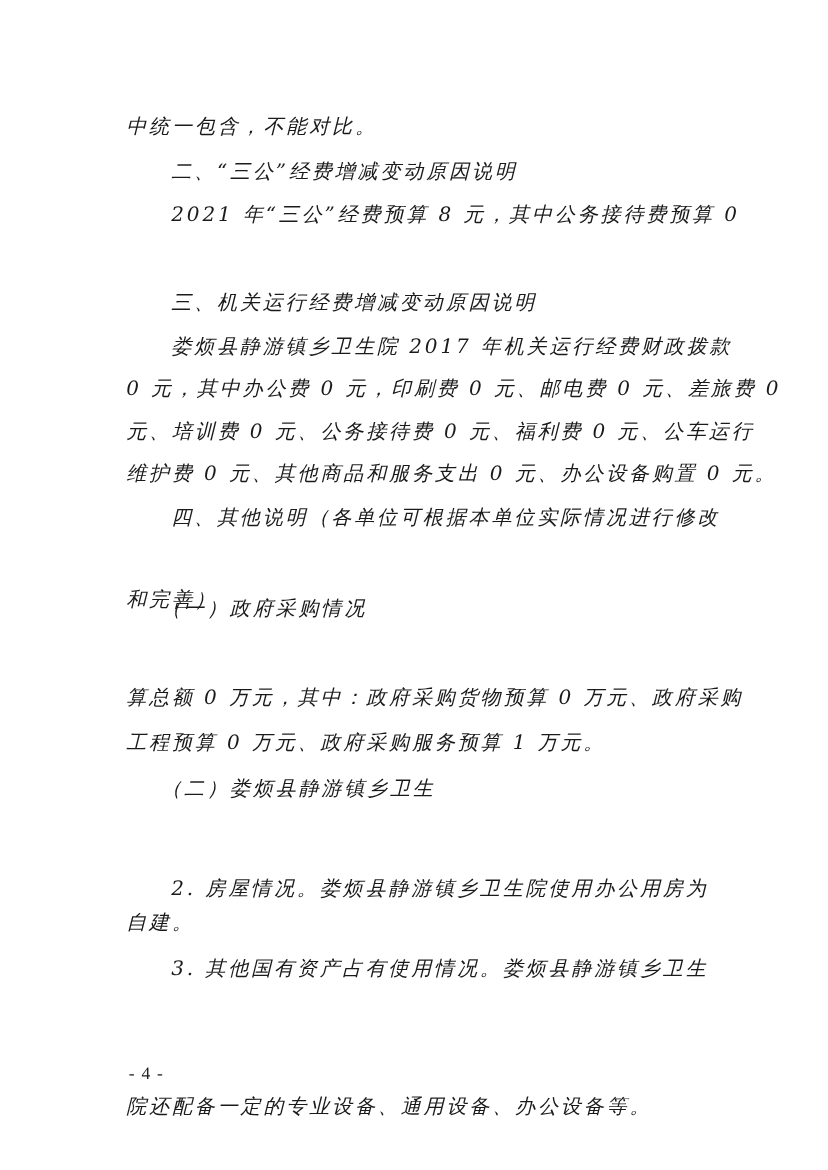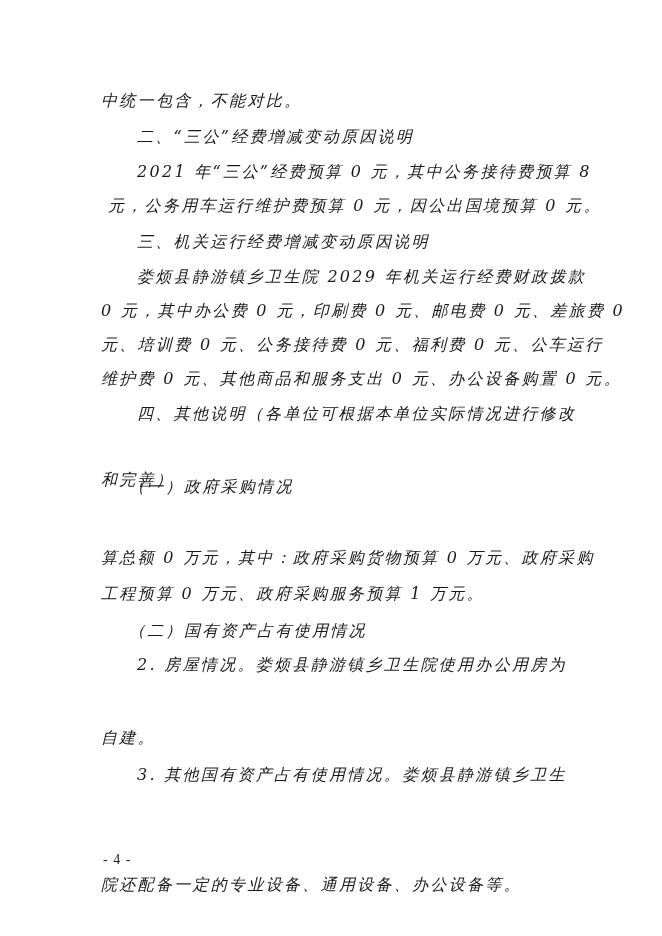--- a/index.html
+++ b/index.html
@@ -49,39 +49,38 @@
   </style>
 </head>
 <body>
 
 <div class="page">
 
   <div class="line short" style="top:90px;">中统一包含，不能对比。</div>
 
   <div class="line indent short" style="top:126px;">二、“三公”经费增减变动原因说明</div>
 
-  <div class="line indent" style="top:161px;">2021 年“三公”经费预算 0 元，其中公务接待费预算 8</div>
-  <div class="line" style="top:195px; left:108px; width:455px;">元，公务用车运行维护费预算 0 元，因公出国境预算 0 元。</div>
+  <div class="line indent" style="top:161px;">2021 年“三公”经费预算 8 元，其中公务接待费预算 0</div>
 
   <div class="line indent short" style="top:231px;">三、机关运行经费增减变动原因说明</div>
 
-  <div class="line indent" style="top:266px;">娄烦县静游镇乡卫生院 2029 年机关运行经费财政拨款</div>
+  <div class="line indent" style="top:266px;">娄烦县静游镇乡卫生院 2017 年机关运行经费财政拨款</div>
   <div class="line" style="top:300px;">0 元，其中办公费 0 元，印刷费 0 元、邮电费 0 元、差旅费 0</div>
   <div class="line" style="top:334px;">元、培训费 0 元、公务接待费 0 元、福利费 0 元、公车运行</div>
   <div class="line" style="top:368px;">维护费 0 元、其他商品和服务支出 0 元、办公设备购置 0 元。</div>
 
   <div class="line indent" style="top:403px;">四、其他说明（各单位可根据本单位实际情况进行修改</div>
   <div class="line short" style="top:439px;margin-top:30px;">和完善）</div>
 
   <div class="line indent-sub short" style="top:476px;">（一）政府采购情况</div>
 
   <div class="line" style="top:547px;">算总额 0 万元，其中：政府采购货物预算 0 万元、政府采购</div>
   <div class="line short" style="top:583px;">工程预算 0 万元、政府采购服务预算 1 万元。</div>
 
-  <div class="line indent-sub short" style="top:620px;">（二）国有资产占有使用情况</div>
+  <div class="line indent-sub short" style="top:620px;">（二）娄烦县静游镇乡卫生</div>
 
-  <div class="line indent" style="top:654px;">2. 房屋情况。娄烦县静游镇乡卫生院使用办公用房为</div>
+  <div class="line indent" style="top:700px;">2. 房屋情况。娄烦县静游镇乡卫生院使用办公用房为</div>
   <div class="line short" style="top:727px;">自建。</div>
   <div class="line indent" style="top:764px;">3. 其他国有资产占有使用情况。娄烦县静游镇乡卫生</div>
   <div class="line short" style="top:844px;margin-top:30px;">院还配备一定的专业设备、通用设备、办公设备等。</div>
 
   <div class="page-number">- 4 -</div>
 </div>
 
 </body></html>

